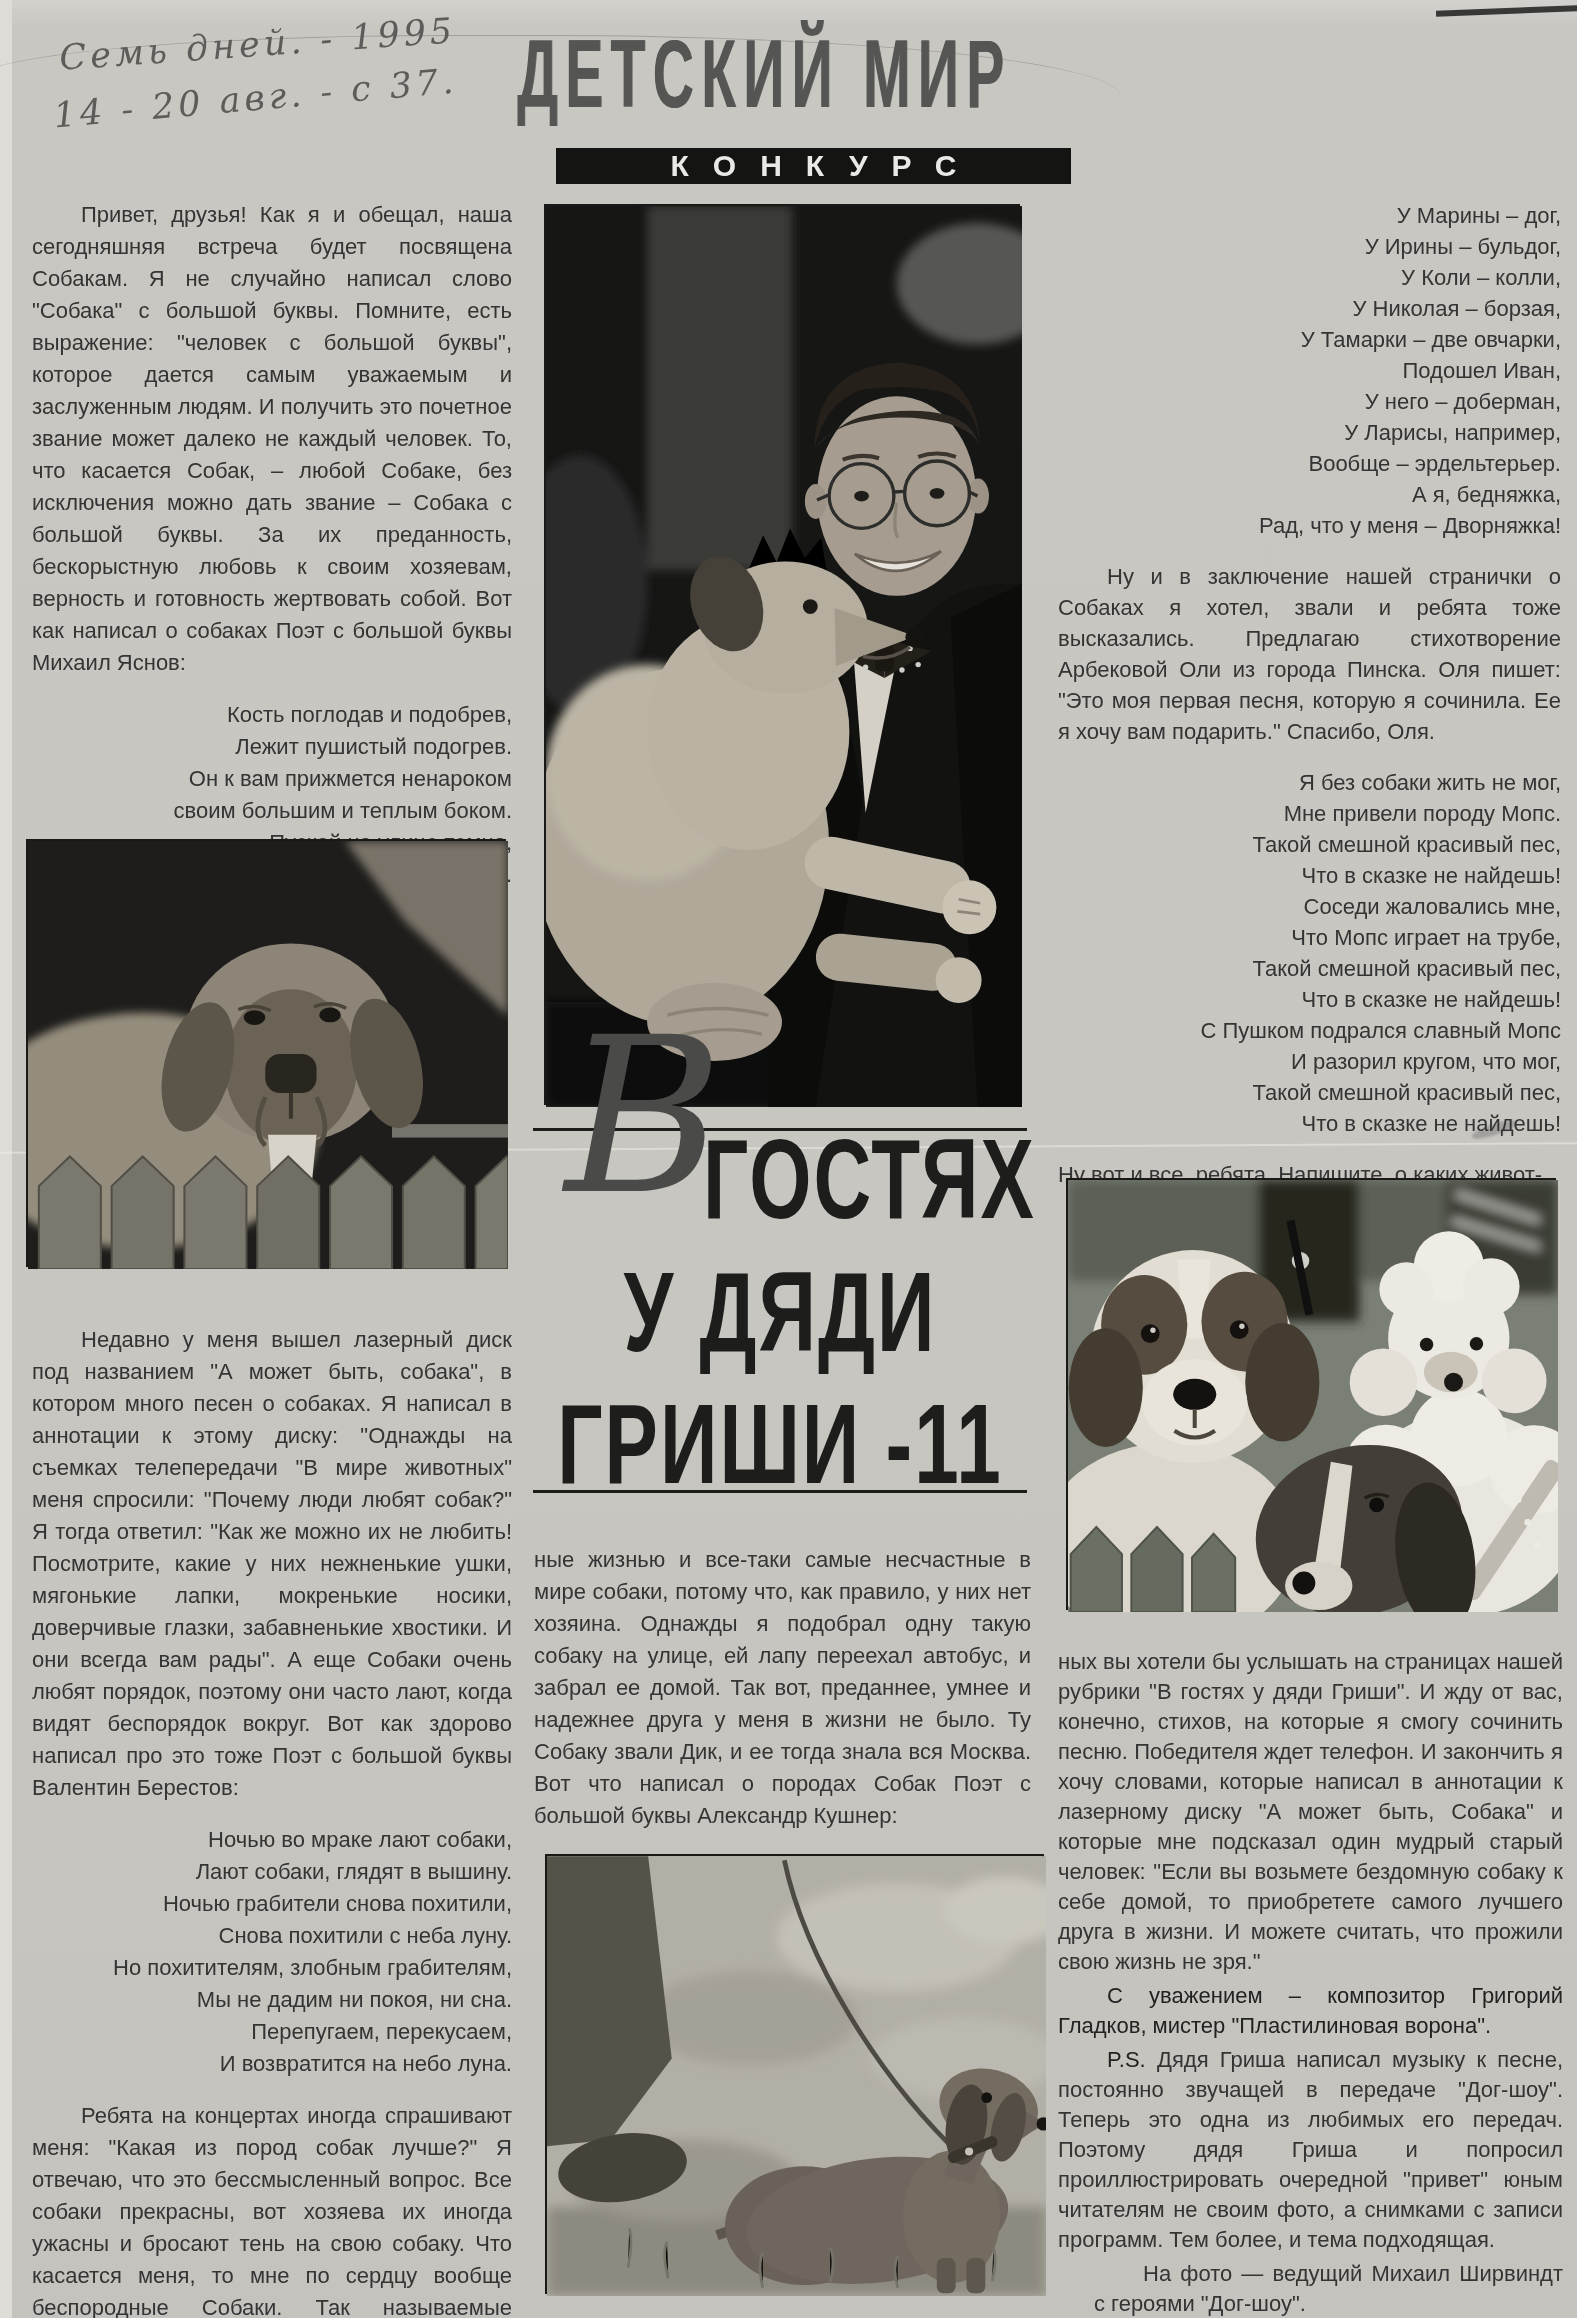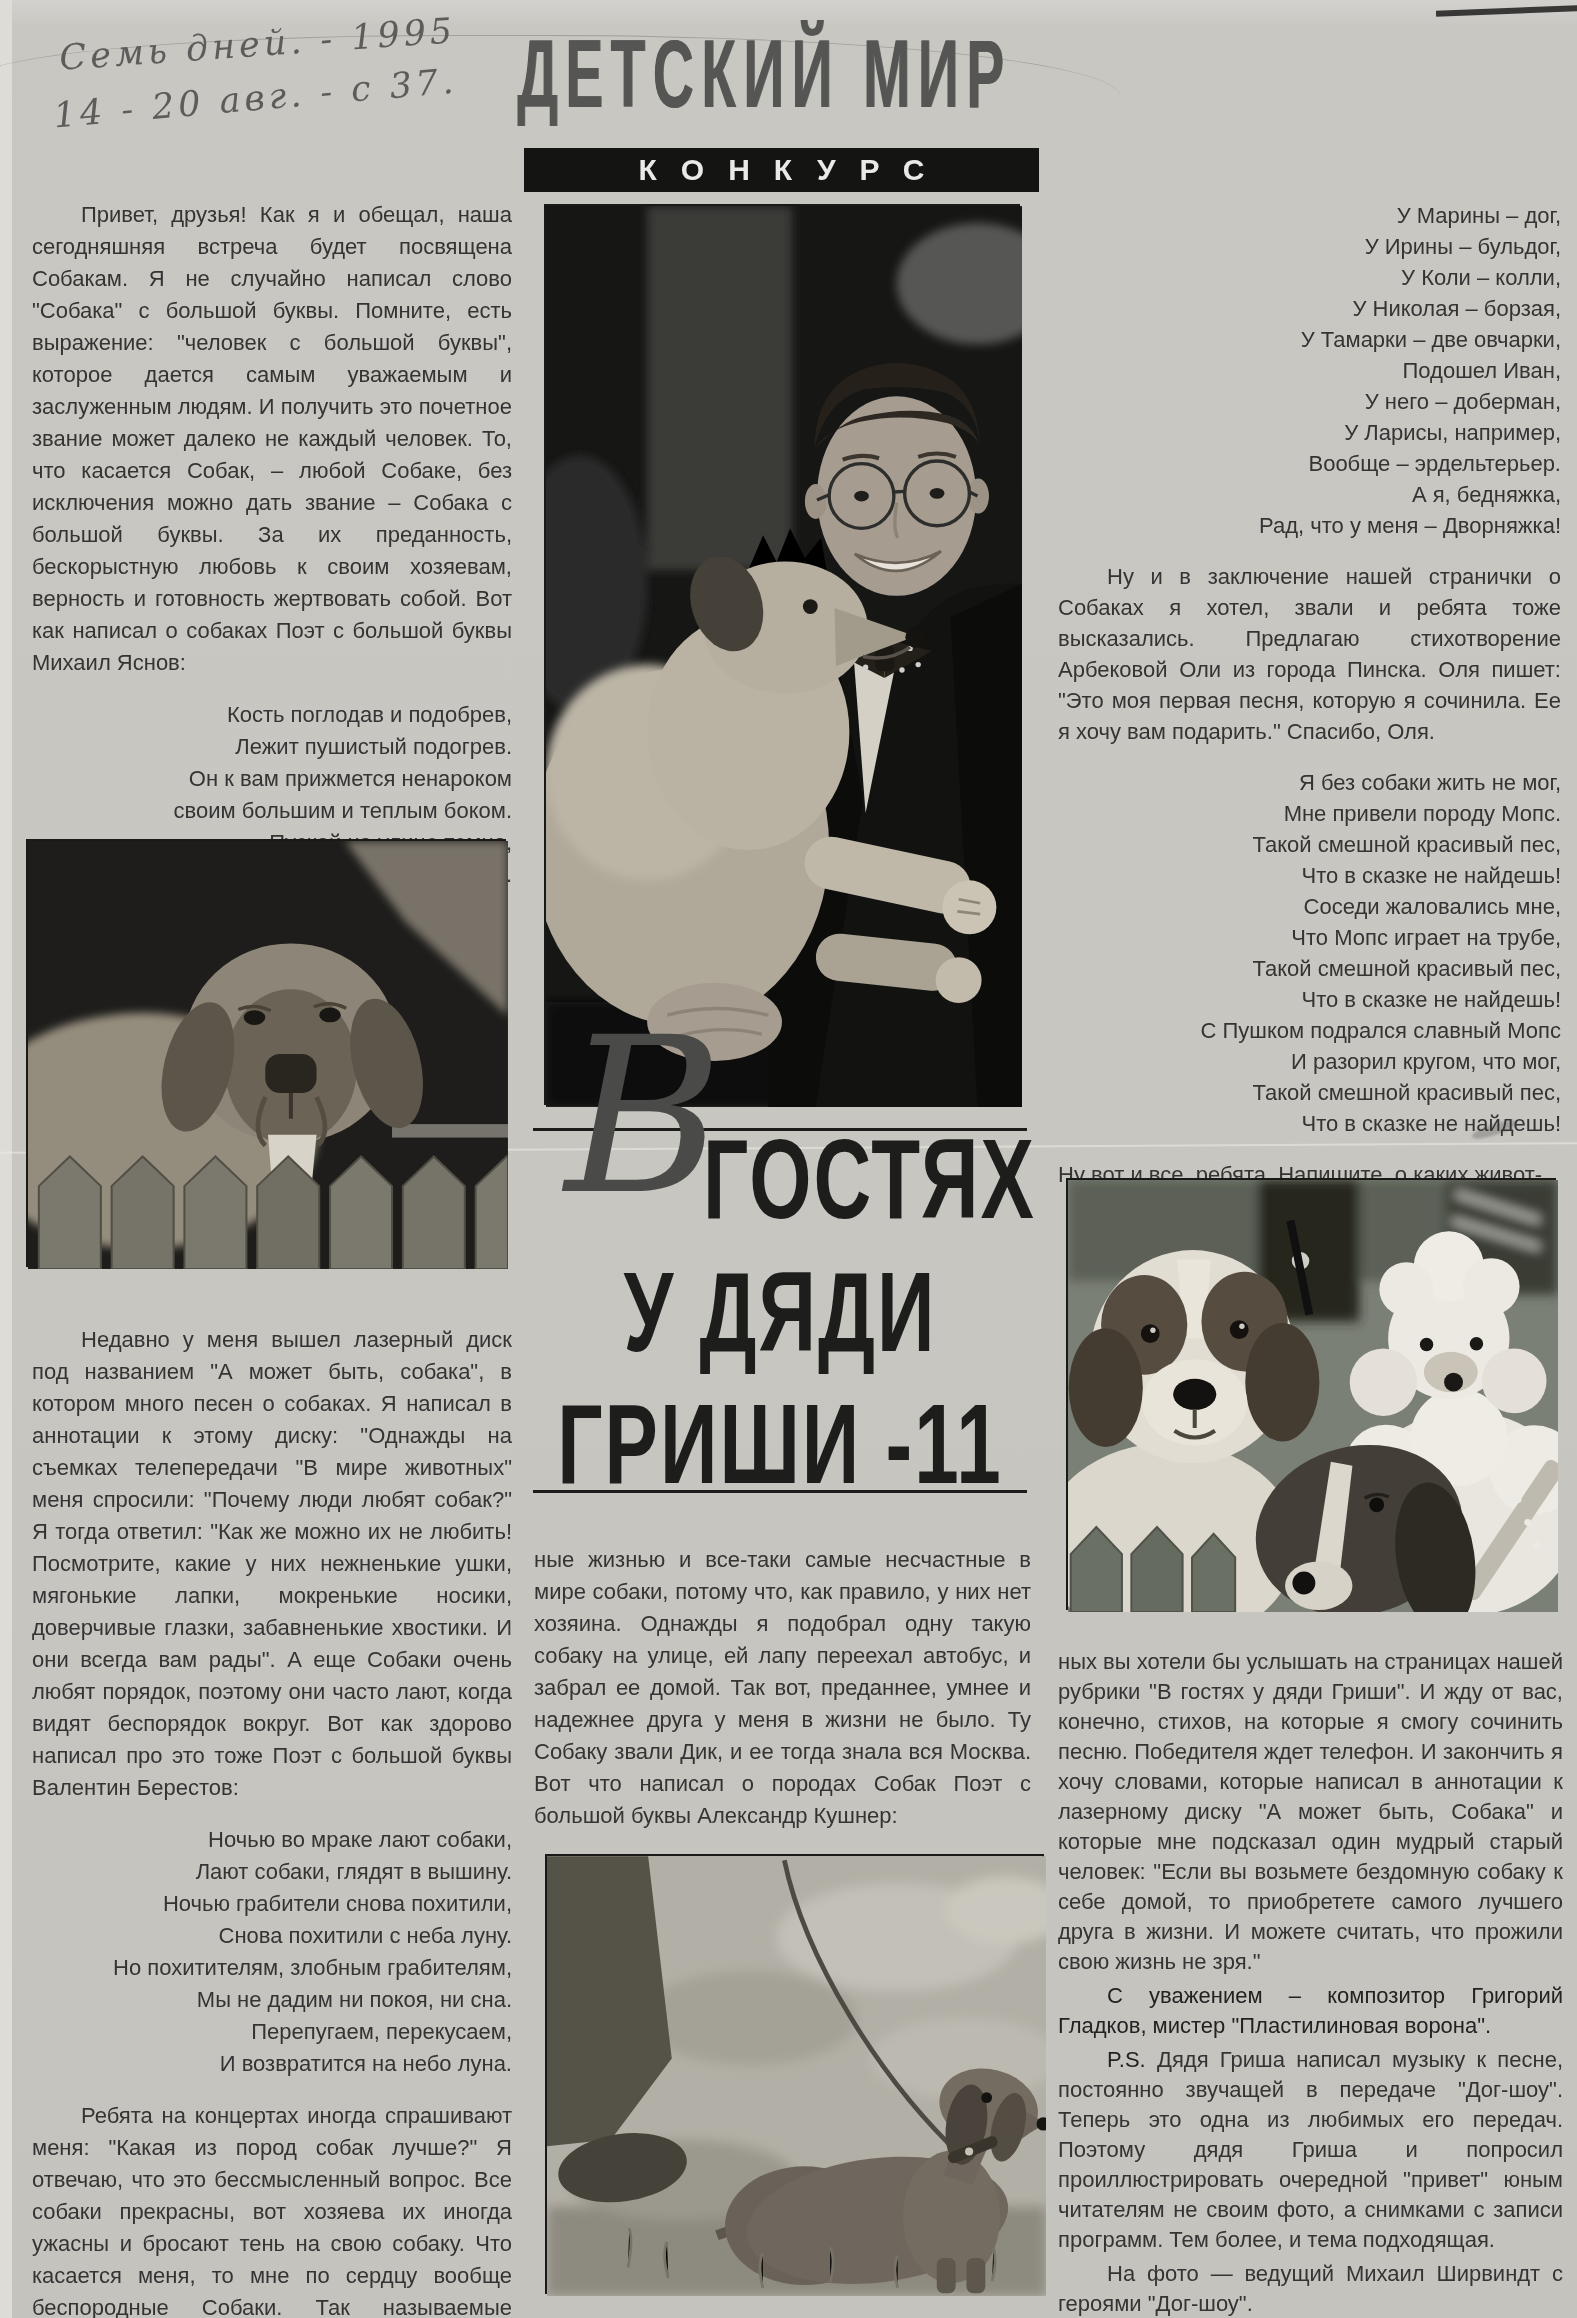--- a/index.html
+++ b/index.html
@@ -19,21 +19,21 @@
     background:rgba(90,90,88,.35);filter:blur(1.3px);transform:rotate(-18deg);}
   
   .handw{position:absolute;font-family:"DejaVu Serif", serif;font-style:italic;color:#5d5c5a;
     letter-spacing:4px;white-space:nowrap;}
   .handw.l1{left:59px;top:24px;font-size:35px;transform:rotate(-4deg);}
   .handw.l2{left:53px;top:78px;font-size:35px;transform:rotate(-5deg);}
   
   .masthead{position:absolute;left:517px;top:20px;width:513px;font-size:59px;font-weight:700;
     color:#555553;letter-spacing:7.4px;white-space:nowrap;transform:scale(.97,1.62);transform-origin:top left;
     text-shadow:0.7px 0 0 #6a6a68;}
-  .section-bar{position:absolute;left:524px;top:148px;width:515px;height:44px;background:#141413;
+  .section-bar{position:absolute;left:556px;top:148px;width:515px;height:36px;background:#141413;
     display:flex;align-items:center;justify-content:center;text-align:center;}
   .section-bar span{color:#e9e9e7;font-size:30px;font-weight:700;letter-spacing:24px;text-indent:24px;}
   
   .photo{position:absolute;border:2.7px solid #191918;background:#1a1a19;}
   .photo svg{display:block;}
   
   .rule{position:absolute;background:#1c1c1b;}
   .dropcap{position:absolute;left:565px;top:1009px;font-family:"DejaVu Serif", serif;font-style:italic;
     font-size:215px;line-height:1;color:#4a4a48;z-index:6;}
   .hline{position:absolute;font-weight:700;color:#1d1d1c;letter-spacing:2px;white-space:nowrap;
@@ -370,17 +370,17 @@
     </svg>
   </div>
 
   <div class="flow tight" style="left:1058px;top:1647px;width:505px;" data-name="right-column-bottom">
     <p data-name="article-paragraph">ных вы хотели бы услышать на страницах нашей рубрики "В гостях у дяди Гриши". И жду от вас, конечно, стихов, на которые я смогу сочинить песню. Победителя ждет телефон. И закончить я хочу словами, которые написал в аннотации к лазерному диску "А может быть, Собака" и которые мне подсказал один мудрый старый человек: "Если вы возьмете бездомную собаку к себе домой, то приобретете самого лучшего друга в жизни. И можете считать, что прожили свою жизнь не зря."</p>
     <p class="ind bold" style="margin-top:4px;" data-name="signature-line">С уважением – композитор Григорий Гладков, мистер "Пластилиновая ворона".</p>
     <p class="ind" style="margin-top:4px;" data-name="postscript-paragraph">
       <span class="bold" data-name="postscript-label">P.S.</span>
       <span data-name="postscript-text">Дядя Гриша написал музыку к песне, постоянно звучащей в передаче "Дог-шоу". Теперь это одна из любимых его передач. Поэтому дядя Гриша и попросил проиллюстрировать очередной "привет" юным читателям не своим фото, а снимками с записи программ. Тем более, и тема подходящая.</span>
     </p>
-    <p class="ind caption-note" style="margin-top:4px;" data-name="photo-caption-note">На фото — ведущий Михаил Ширвиндт с героями "Дог-шоу".</p>
+    <p class="ind caption-note" style="margin-top:4px;margin-left:36px;" data-name="photo-caption-note">На фото — ведущий Михаил Ширвиндт с героями "Дог-шоу".</p>
   </div>
 
 </div>
 
 
 </body></html>

